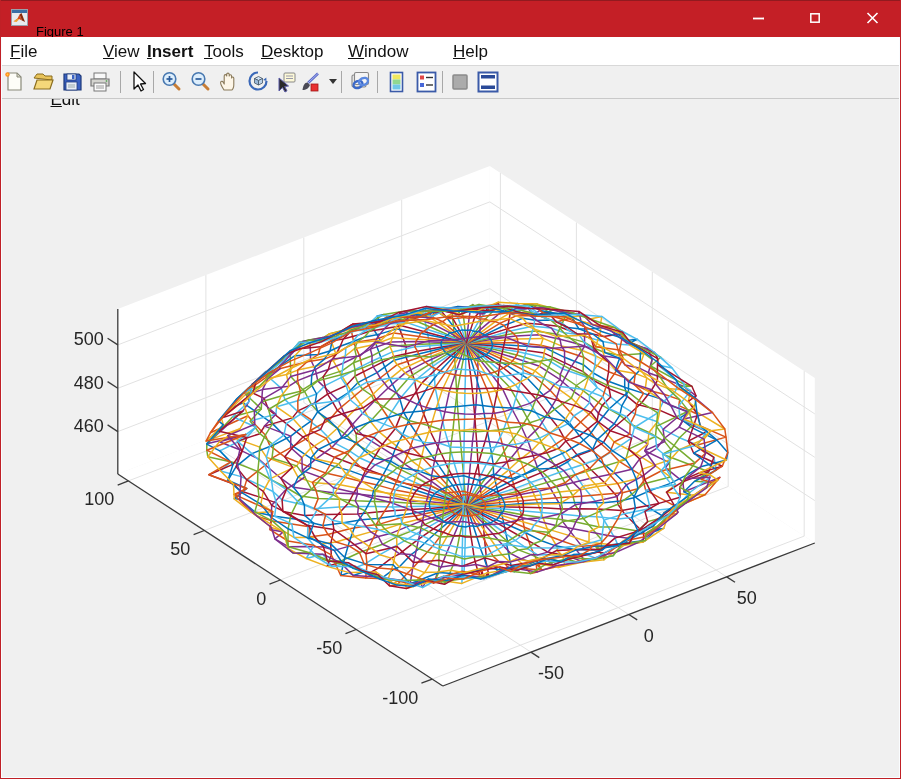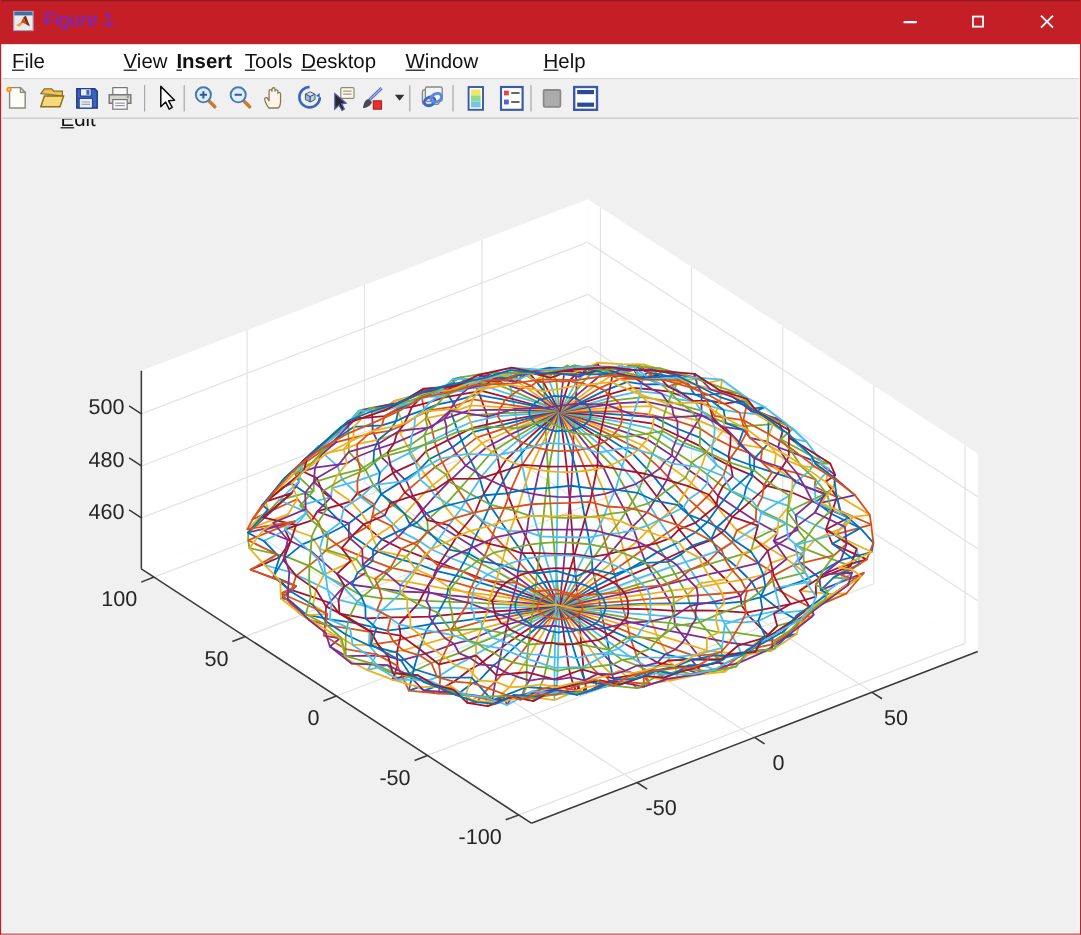--- a/index.html
+++ b/index.html
@@ -1,18 +1,18 @@
 <!DOCTYPE html>
 <html><head><meta charset="utf-8">
 <style>
 * { margin:0; padding:0; box-sizing:border-box; }
 html,body { width:901px; height:779px; overflow:hidden; font-family:"Liberation Sans", sans-serif; }
 #win { position:relative; width:901px; height:779px; background:#f0f0f0; }
 #titlebar { position:absolute; left:0; top:0; width:901px; height:37px; background:#c41f26; border-top:1px solid #911a1f; }
-#title { position:absolute; left:36px; top:9px; color:#6d28d9; font-size:16px; }
+#title { position:absolute; left:36px; top:24px; color:#000000; font-size:13px; }
 #menubar { position:absolute; left:0; top:37px; width:901px; height:29px; background:#fff; border-bottom:1px solid #d8d8d8; font-size:17px; color:#111; }
 #toolbar { position:absolute; left:0; top:67px; width:901px; height:32px; background:#f0f0f0; border-bottom:1px solid #c9c9c9; }
 #border2 { position:absolute; left:1px; top:37px; width:899px; height:741px; border:1px solid #fafdff; border-top:none; pointer-events:none; z-index:49; }
 #border { position:absolute; left:0; top:0; width:901px; height:779px; border:1.5px solid #c02026; border-top:none; pointer-events:none; z-index:50; }
 .ctl { position:absolute; top:0; height:37px; }
 </style></head>
 <body>
 <div id="win">
   <svg id="plot" style="position:absolute;left:0;top:0" width="901" height="779" viewBox="0 0 901 779">
     <rect x="0" y="99" width="901" height="680" fill="#f0f0f0"></rect>
@@ -180,22 +180,22 @@
     <line x1="13" y1="18.5" x2="24" y2="18.5" stroke="#fff" stroke-width="1.8"></line>
     <rect x="70.8" y="13.8" width="8.4" height="8.4" fill="none" stroke="#fff" stroke-width="1.5"></rect>
     <path d="M127.5 13 L137.5 23 M137.5 13 L127.5 23" stroke="#fff" stroke-width="1.6"></path>
   </svg>
   <div id="menubar">
       <div style="position:absolute;left:10px;top:5px;"><span style="text-decoration:underline">F</span>ile</div>
       <div style="position:absolute;left:50.5px;top:5px;margin-top:48px;"><span style="text-decoration:underline">E</span>dit</div>
       <div style="position:absolute;left:103px;top:5px;"><span style="text-decoration:underline">V</span>iew</div>
       <div style="position:absolute;left:147px;top:5px;font-weight:bold;"><span style="text-decoration:underline">I</span>nsert</div>
       <div style="position:absolute;left:204px;top:5px;"><span style="text-decoration:underline">T</span>ools</div>
-      <div style="position:absolute;left:251px;top:5px;"><span style="text-decoration:underline">D</span>esktop</div>
-      <div style="position:absolute;left:338px;top:5px;"><span style="text-decoration:underline">W</span>indow</div>
+      <div style="position:absolute;left:261px;top:5px;"><span style="text-decoration:underline">D</span>esktop</div>
+      <div style="position:absolute;left:348px;top:5px;"><span style="text-decoration:underline">W</span>indow</div>
       <div style="position:absolute;left:423px;top:5px;margin-left:30px;"><span style="text-decoration:underline">H</span>elp</div>
       <svg style="position:absolute;left:884px;top:46px" width="14" height="12" viewBox="0 0 14 12">
 <path d="M1.2 4.2 Q3.5 1.2 6.6 3.4 L8.2 4.8" stroke="#1a1a1a" stroke-width="2.1" fill="none"></path>
 <polygon points="4.6,9.9 11.4,9.9 11.4,3.4" fill="#1a1a1a"></polygon>
 <rect x="9.6" y="1.6" width="1.9" height="1.9" fill="#1a1a1a"></rect>
 </svg>
     </div>
   <div id="toolbar"></div>
   <svg style="position:absolute;left:3px;top:70px" width="22" height="24" viewBox="0 0 22 24">
       <path d="M5 3 h9 l4 4 v13 h-13 z" fill="#fdfdf8" stroke="#8a8a7a" stroke-width="1.2"></path>

